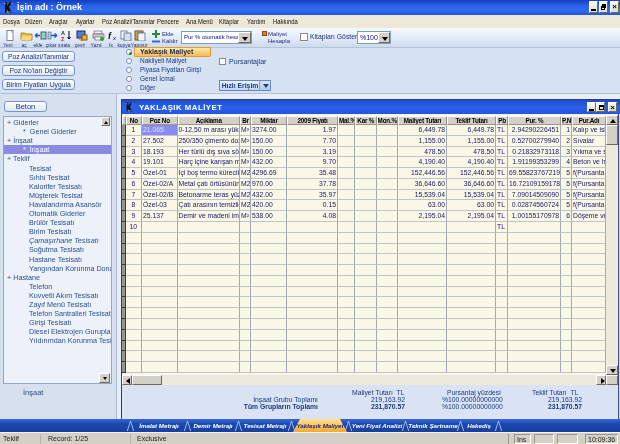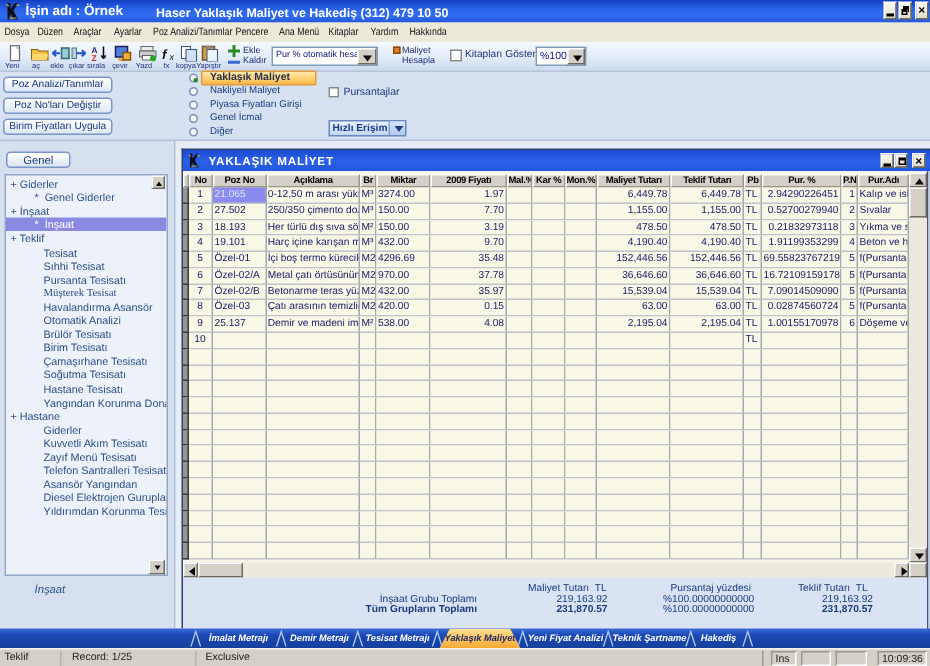--- a/index.html
+++ b/index.html
@@ -71,21 +71,20 @@
 </head>
 <body>
 <div id="app">
 
   <div class="abs" id="titlebar">
     <svg class="abs" style="left:3px;top:1px" width="11" height="13" viewBox="0 0 11 13">
       <path d="M2 1 L4 1 L4 5 L7 1 L9 1 L6 6 L9 12 L6 12 L4 8 L4 12 L2 12 Z" fill="#101018"></path>
       <path d="M1 2 L3 3 M8 2 L10 3 M3 11 L8 11" stroke="#c8b878" stroke-width="0.8" fill="none"></path>
     </svg>
     <span class="abs" style="left:17px;top:2px;">İşin adı : Örnek</span>
-    <span class="abs" style="left:104px;top:2.5px;font-size:8.3px;">Haser Yaklaşık Maliyet ve Hakediş (312) 479 10 50</span>
     <div class="winbtn" style="left:589px;top:1px;">
       <div class="abs" style="left:1px;top:7px;width:5px;height:1.5px;background:#000;"></div>
       </div>
     <div class="winbtn" style="left:599px;top:1px;">
       <div class="abs" style="left:2px;top:2px;width:4px;height:4px;border:1px solid #000;border-top-width:2px;"></div>
       <div class="abs" style="left:0.5px;top:4px;width:4px;height:4px;border:1px solid #000;border-top-width:2px;background:#ece9d8;"></div>
       </div>
     <div class="winbtn" style="left:610px;top:1px;font-size:8px;line-height:10px;text-align:center;">×</div>
   </div>
   <div class="abs" id="menubar">
@@ -194,55 +193,55 @@
       <div class="rlbl" style="top:36px;">Diğer</div>
     </div>
     <div class="abs" style="left:219px;top:10px;width:7px;height:7px;background:#fff;border:1px solid #888;"></div>
     <div class="abs" style="left:229px;top:10px;font-size:7px;color:#1a3a7c;">Pursantajlar</div>
     <div class="abs" style="left:219px;top:32px;width:52px;height:11px;background:linear-gradient(180deg,#eaf2fd,#c4d6f0);border:1px solid #6888c0;font-size:6.8px;font-weight:bold;color:#1a3a8c;line-height:10px;text-align:center;padding-right:10px;">Hızlı Erişim</div>
     <div class="abs" style="left:259px;top:33px;width:11px;height:9px;background:linear-gradient(180deg,#d8e4f8,#b0c8ea);border-left:1px solid #88a0cc;">
         <div class="arr" style="left:2.5px;top:3px;border-left:3px solid transparent;border-right:3px solid transparent;border-top:4px solid #204080;"></div>
       </div>
   </div>
   <div class="abs" id="sidebar">
-    <div id="grupbtn">Genel</div>
+    <div id="grupbtn">Beton</div>
     <div id="tree">
       <div class="ti" style="left:3px;top:1.0px;">+ Giderler</div>
       <div class="ti" style="left:19px;top:10.1px;">*&nbsp; Genel Giderler</div>
       <div class="ti" style="left:3px;top:19.2px;">+ İnşaat</div>
       <div class="ti" style="left:0;top:28.3px;width:107px;background:#8a8ae0;color:#fff;padding-left:19px;">*&nbsp; İnşaat</div>
       <div class="ti" style="left:3px;top:37.4px;">+ Teklif</div>
       <div class="ti" style="left:25px;top:46.5px;">Tesisat</div>
       <div class="ti" style="left:25px;top:55.6px;">Sıhhi Tesisat</div>
-      <div class="ti" style="left:25px;top:64.7px;">Pursanta Tesisatı</div>
-      <div class="ti" style="left:25px;top:73.8px;font-family:Liberation Serif, serif;">Müşterek Tesisat</div>
+      <div class="ti" style="left:25px;top:64.7px;">Kalorifer Tesisatı</div>
+      <div class="ti" style="left:25px;top:73.8px;">Müşterek Tesisat</div>
       <div class="ti" style="left:25px;top:82.9px;">Havalandırma Asansör</div>
-      <div class="ti" style="left:25px;top:92.0px;">Otomatik Analizi</div>
+      <div class="ti" style="left:25px;top:92.0px;">Otomatik Giderler</div>
       <div class="ti" style="left:25px;top:101.1px;">Brülör Tesisatı</div>
       <div class="ti" style="left:25px;top:110.2px;">Birim Tesisatı</div>
-      <div class="ti" style="left:25px;top:119.3px;">Çamaşırhane Tesisatı</div>
+      <div class="ti" style="left:25px;top:119.3px;font-style:italic;">Çamaşırhane Tesisatı</div>
       <div class="ti" style="left:25px;top:128.4px;">Soğutma Tesisatı</div>
       <div class="ti" style="left:25px;top:137.5px;">Hastane Tesisatı</div>
       <div class="ti" style="left:25px;top:146.6px;">Yangından Korunma Donan</div>
       <div class="ti" style="left:3px;top:155.7px;">+ Hastane</div>
-      <div class="ti" style="left:25px;top:164.8px;">Giderler</div>
+      <div class="ti" style="left:25px;top:164.8px;">Telefon</div>
       <div class="ti" style="left:25px;top:173.9px;">Kuvvetli Akım Tesisatı</div>
       <div class="ti" style="left:25px;top:183.0px;">Zayıf Menü Tesisatı</div>
       <div class="ti" style="left:25px;top:192.1px;">Telefon Santralleri Tesisatı</div>
-      <div class="ti" style="left:25px;top:201.2px;">Asansör Yangından</div>
+      <div class="ti" style="left:25px;top:201.2px;">Girişi Tesisatı</div>
       <div class="ti" style="left:25px;top:210.3px;">Diesel Elektrojen Gurupları</div>
       <div class="ti" style="left:25px;top:219.4px;">Yıldırımdan Korunma Tesisat</div>
       <div class="sbtn" style="right:1px;top:0px;width:9px;height:9px;">
           <div class="arr" style="left:1.5px;top:2.5px;border-left:2.5px solid transparent;border-right:2.5px solid transparent;border-bottom:3.5px solid #000;"></div>
         </div>
       <div class="sbtn" style="right:1px;bottom:0px;width:11px;height:10px;">
           <div class="arr" style="left:2.5px;top:3px;border-left:2.5px solid transparent;border-right:2.5px solid transparent;border-top:3.5px solid #000;"></div>
         </div>
     </div>
-    <div class="abs" style="left:23px;top:294px;font-size:7.5px;color:#2b4f87;font-style:italic;">İnşaat</div>
+    <div class="abs" style="left:23px;top:294px;font-size:7.5px;color:#2b4f87;">İnşaat</div>
   </div>
   <div class="abs" style="left:116px;top:94px;width:1px;height:325px;background:#a8bad6;"></div>
   <div class="abs" style="left:117px;top:94px;width:503px;height:325px;background:#e7edf7;"></div>
   <div class="abs" id="iwin">
     <div id="ititle">
       <svg class="abs" style="left:3px;top:1px" width="9" height="12" viewBox="0 0 11 13">
         <path d="M2 1 L4 1 L4 5 L7 1 L9 1 L6 6 L9 12 L6 12 L4 8 L4 12 L2 12 Z" fill="#101018"></path>
         <path d="M1 2 L3 3 M8 2 L10 3 M3 11 L8 11" stroke="#c8b878" stroke-width="0.8" fill="none"></path>
       </svg>
       <span class="abs" style="left:17px;top:3px;letter-spacing:0.5px;">YAKLAŞIK MALİYET</span>

